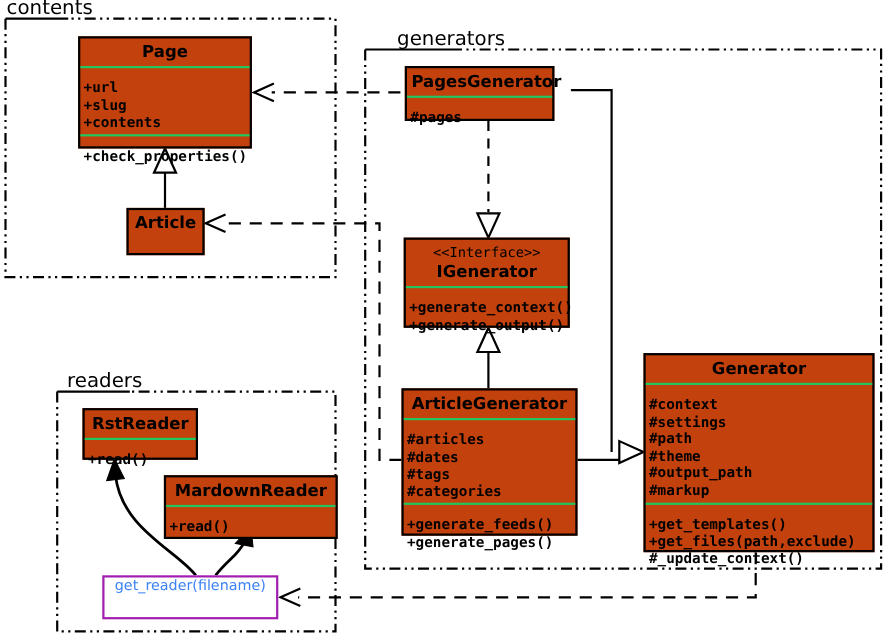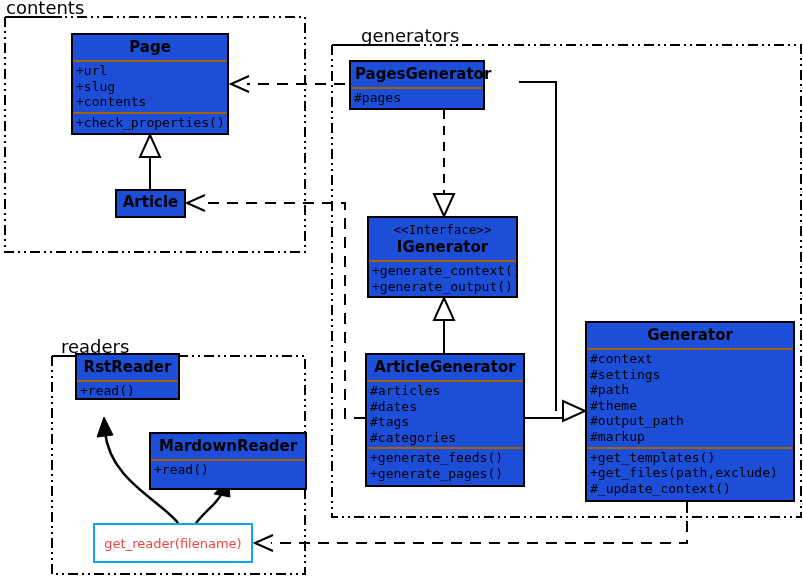--- a/index.html
+++ b/index.html
@@ -34,21 +34,21 @@
     color: #000000;
     white-space: nowrap;
     line-height: 16px;
   }
 
   
   .uml-box {
     position: absolute;
     box-sizing: border-box;
     border: 2px solid #000000;
-    background: #1d4ed8;
+    background: #c2410c;
     font-family: "DejaVu Sans Mono", monospace;
   }
   .uml-name {
     box-sizing: border-box;
     text-align: center;
     font-family: "DejaVu Sans", sans-serif;
     font-weight: bold;
     font-size: 15px;
     color: #000000;
     padding: 3px 4px 4px 4px;
@@ -56,41 +56,42 @@
   }
   .uml-stereotype {
     display: block;
     font-family: "DejaVu Sans Mono", monospace;
     font-weight: normal;
     font-size: 12.5px;
     line-height: 16px;
   }
   .uml-compartment {
     box-sizing: border-box;
-    border-top: 2px solid #a16207;
-    padding: 1px 2px 2px 3px;
+    border-top: 2px solid #22c55e;
+    padding: 11px 2px 2px 3px;
+    font-weight: bold;
   }
   .uml-member {
     font-family: "DejaVu Sans Mono", monospace;
     font-size: 13px;
     line-height: 15.6px;
     color: #000000;
     white-space: nowrap;
   }
   .plain-box {
     position: absolute;
     box-sizing: border-box;
-    border: 2px solid #0ea5e9;
+    border: 2px solid #a21caf;
     background: #ffffff;
     display: flex;
-    align-items: center;
+    align-items: flex-start;
     justify-content: center;
     font-family: "DejaVu Sans", sans-serif;
     font-size: 13px;
-    color: #ef4444;
+    color: #3b82f6;
   }
 </style>
 </head>
 <body>
 
 <div id="canvas">
 
   <svg class="layer" viewBox="0 0 803 579">
 
     <g stroke="#000000" stroke-width="2" fill="none" stroke-dasharray="10,4,2,4,2,4">
@@ -167,25 +168,25 @@
     <div class="uml-compartment">
       <div class="uml-member">+url</div>
       <div class="uml-member">+slug</div>
       <div class="uml-member">+contents</div>
     </div>
     <div class="uml-compartment">
       <div class="uml-member">+check_properties()</div>
     </div>
   </div>
 
-  <div class="uml-box" style="left:115px; top:189px; width:71px; height:29px;">
+  <div class="uml-box" style="left:115px; top:189px; width:71px; height:43px;">
     <div class="uml-name" style="padding:2px 4px;">Article</div>
   </div>
 
-  <div class="uml-box" style="left:349px; top:60px; width:136px; height:50px;">
+  <div class="uml-box" style="left:368px; top:60px; width:136px; height:50px;">
     <div class="uml-name">PagesGenerator</div>
     <div class="uml-compartment">
       <div class="uml-member">#pages</div>
     </div>
   </div>
 
   <div class="uml-box" style="left:367px; top:216px; width:151px; height:82px;">
     <div class="uml-name" style="padding-top:4px;">
       <span class="uml-stereotype">&lt;&lt;Interface&gt;&gt;</span>
       <span>IGenerator</span>
@@ -220,21 +221,21 @@
       <div class="uml-member">#output_path</div>
       <div class="uml-member">#markup</div>
     </div>
     <div class="uml-compartment">
       <div class="uml-member">+get_templates()</div>
       <div class="uml-member">+get_files(path,exclude)</div>
       <div class="uml-member">#_update_context()</div>
     </div>
   </div>
 
-  <div class="uml-box" style="left:75px; top:353px; width:105px; height:47px;">
+  <div class="uml-box" style="left:75px; top:371px; width:105px; height:47px;">
     <div class="uml-name">RstReader</div>
     <div class="uml-compartment">
       <div class="uml-member">+read()</div>
     </div>
   </div>
 
   <div class="uml-box" style="left:149px; top:432px; width:158px; height:58px;">
     <div class="uml-name">MardownReader</div>
     <div class="uml-compartment">
       <div class="uml-member">+read()</div>

